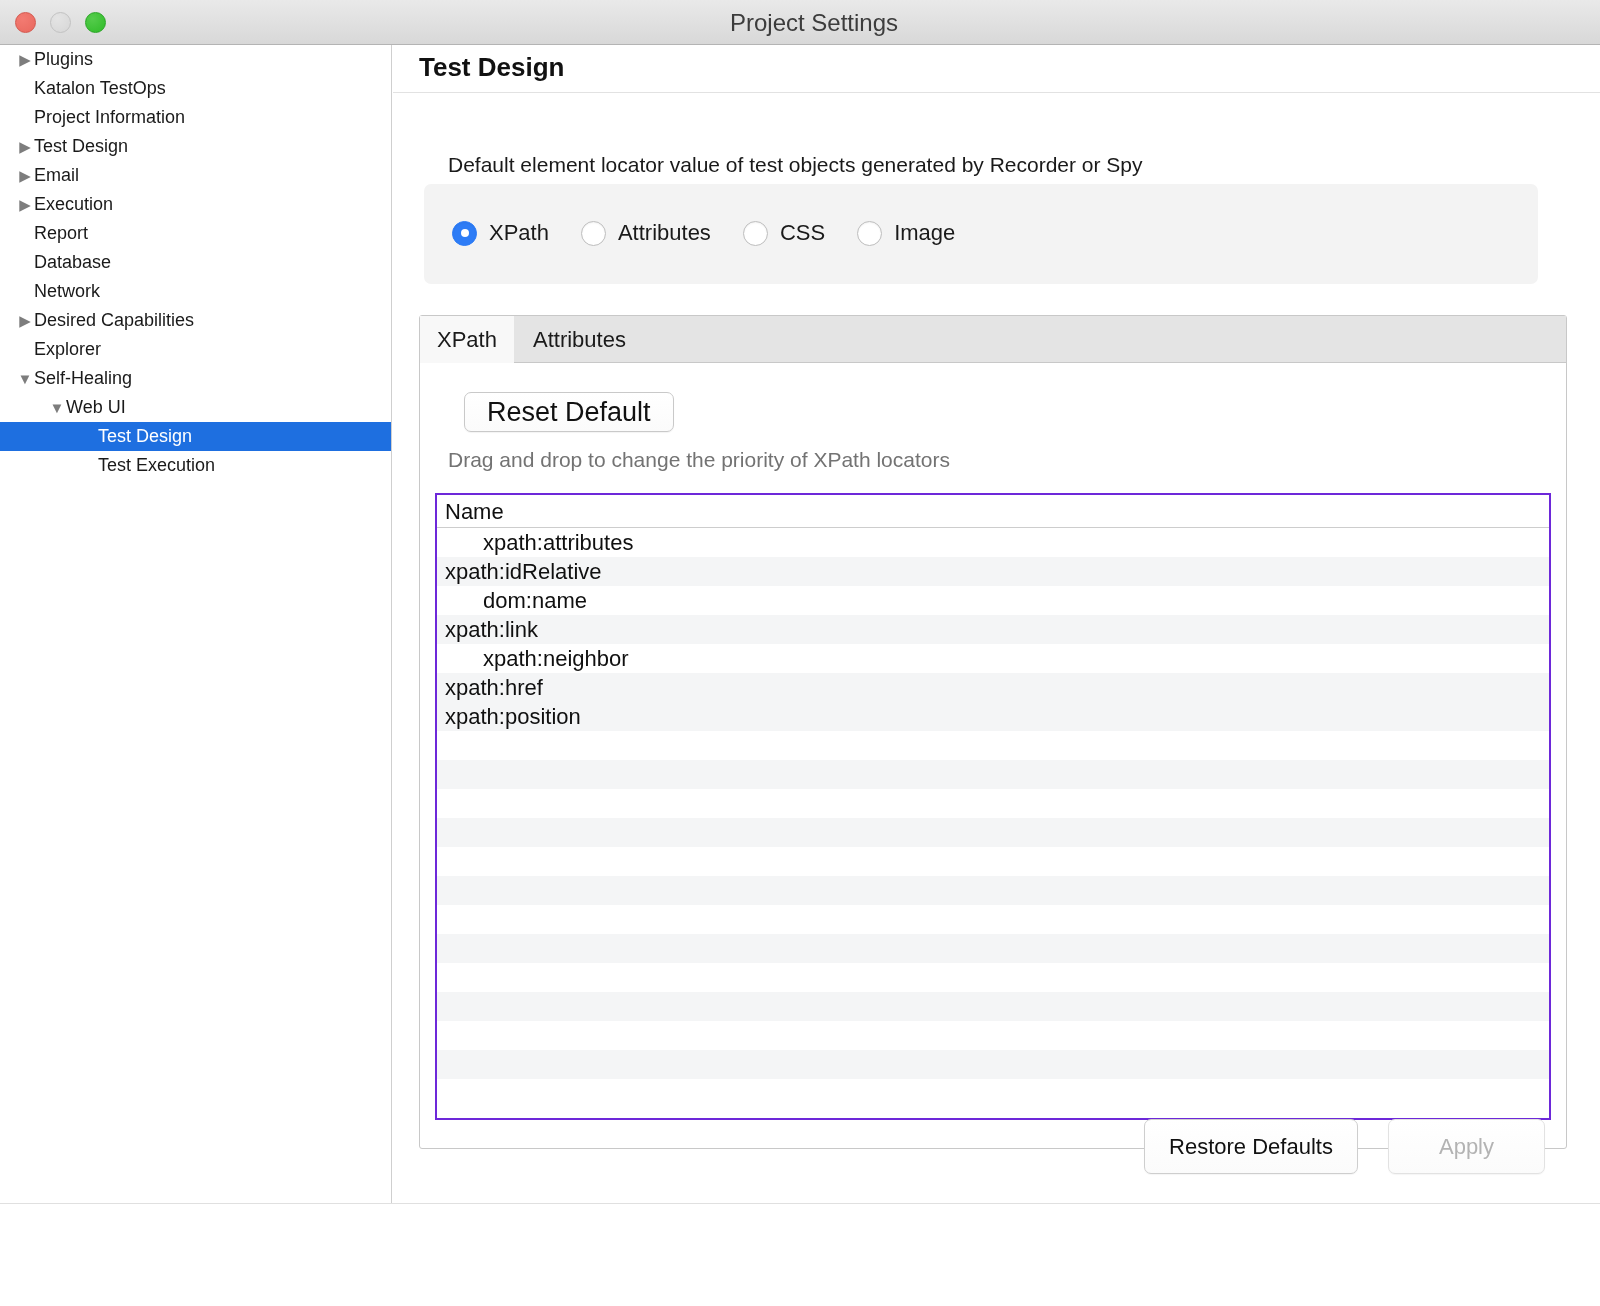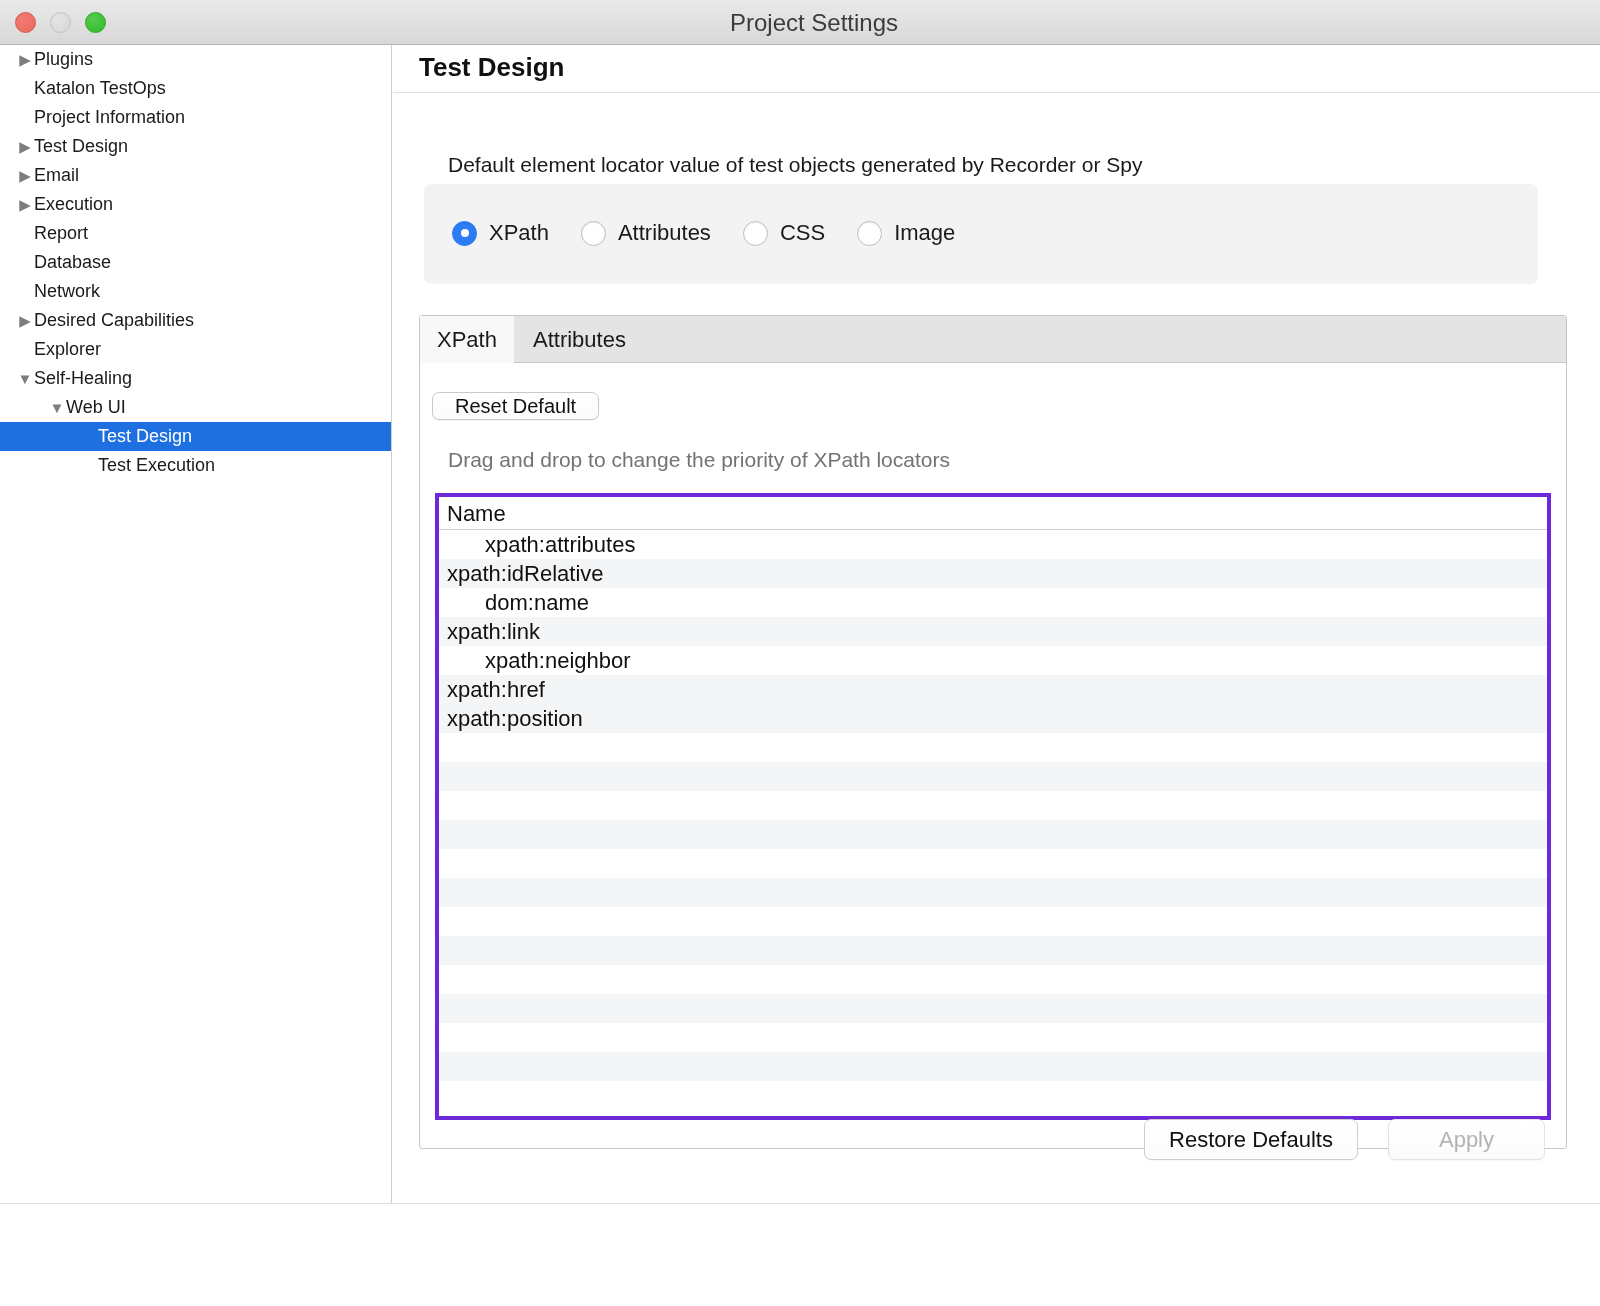--- a/index.html
+++ b/index.html
@@ -118,57 +118,57 @@
     background: #e4e4e4;
     border-bottom: 1px solid #c8c8c8;
   }
   .tab {
     position: absolute; top: 0; height: 47px; line-height: 47px;
     padding: 0 17px; font-size: 22px; color: #1a1a1a; cursor: default;
   }
   .tab.active { background: #f8f8f8; }
 
   #reset-default {
-    position: absolute; left: 12px; top: 76px;
-    height: 28px; padding: 0 22px;
+    position: absolute; left: 44px; top: 76px;
+    height: 40px; padding: 0 22px;
     font-family: "Liberation Sans", sans-serif;
-    font-size: 20px; color: #111111;
+    font-size: 27px; color: #111111;
     background: linear-gradient(to bottom, #ffffff, #fbfbfb);
     border: 1px solid #c9c9c9; border-radius: 7px;
     box-shadow: 0 1px 1px rgba(0,0,0,0.05);
     cursor: default;
   }
   #drag-hint {
     position: absolute; left: 28px; top: 132px;
     font-size: 21px; color: #737373;
   }
 
   #list-container {
     position: absolute; left: 15px; top: 177px;
     width: 1116px; height: 627px;
     background: #ffffff;
-    border: 4px solid #6d28d9;
+    border: 2px solid #6d28d9;
     overflow: hidden;
   }
   #list-header {
     position: relative; height: 33px; line-height: 33px;
     background: #ffffff; border-bottom: 1px solid #cdcdcd;
     padding-left: 8px; font-size: 22px; color: #101010;
   }
   .list-row {
     position: relative; height: 29px; line-height: 29px;
     padding-left: 8px; font-size: 22px; color: #101010;
     white-space: nowrap; cursor: default;
   }
   .list-row.odd { background: #f4f5f6; }
   .list-row.even { background: #ffffff; margin-left: 38px; }
 
   
   .pane-btn {
-    position: absolute; height: 41px;
+    position: absolute; height: 55px;
     font-family: "Liberation Sans", sans-serif;
     font-size: 22px;
     background: linear-gradient(to bottom, #ffffff, #fbfbfb);
     border: 1px solid #cecece; border-radius: 7px;
     box-shadow: 0 1px 1px rgba(0,0,0,0.04);
     cursor: default;
   }
   #restore-defaults { left: 751px; top: 1074px; width: 214px; color: #111111; }
   #apply-btn       { left: 995px; top: 1074px; width: 157px; color: #b3b3b3; border-color: #e2e2e2; }
 

